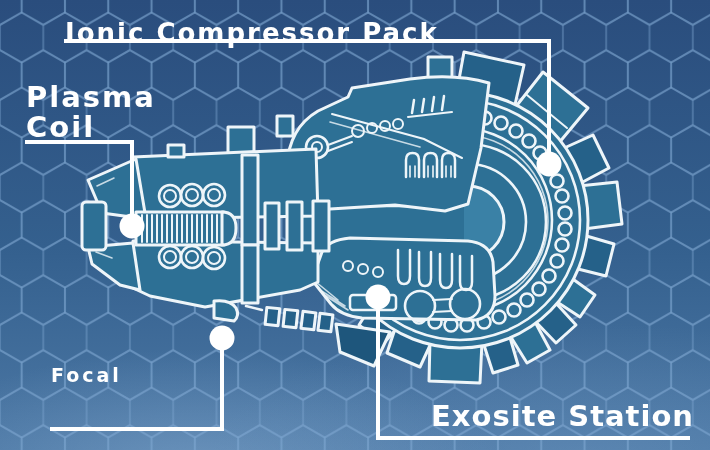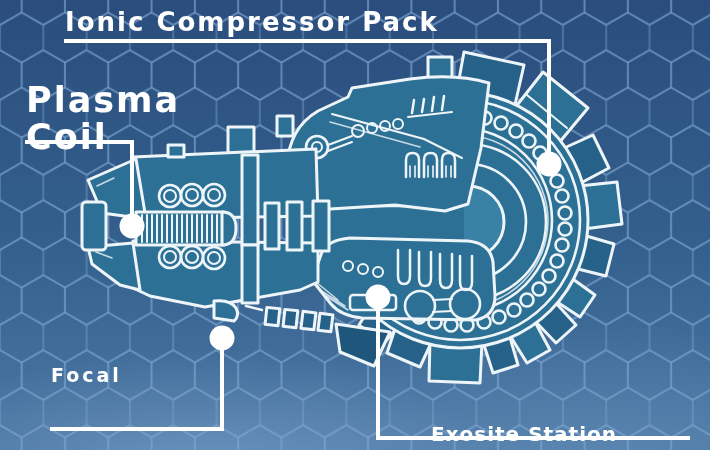--- a/index.html
+++ b/index.html
@@ -20,24 +20,24 @@
   .ln  {fill:none;stroke:var(--c-ink);stroke-width:2.5;stroke-linecap:round;stroke-linejoin:round;}
   .ln2 {fill:none;stroke:var(--c-ink);stroke-width:2;stroke-linecap:round;}
   .lnt {fill:none;stroke:var(--c-ink);stroke-width:1.6;stroke-linecap:round;opacity:.8;}
   .rg  {fill:none;stroke:var(--c-ink);stroke-width:2.6;}
   .callout{fill:none;stroke:var(--c-label);stroke-width:4;stroke-linecap:square;}
   .dot {fill:var(--c-label);}
   .label{
     position:absolute;color:var(--c-label);font-weight:bold;line-height:1.05;
     white-space:pre;user-select:none;
   }
-  .lbl-ionic  {left:65px; top:9px;  font-size:26px;letter-spacing:2px;}
-  .lbl-plasma {left:26px; top:82px; font-size:35px;letter-spacing:2px;}
+  .lbl-ionic  {left:65px; top:20px;  font-size:26px;letter-spacing:2px;}
+  .lbl-plasma {left:26px; top:82px; font-size:29px;letter-spacing:2px;}
   .lbl-focal  {left:51px; top:366px;font-size:19px;letter-spacing:3px;}
-  .lbl-exosite{left:431px;top:424px;font-size:20px;letter-spacing:1px;}
+  .lbl-exosite{left:431px;top:401px;font-size:29px;letter-spacing:1px;}
 </style>
 </head>
 <body>
 
 <div class="stage">
 
   <svg width="710" height="450" viewBox="0 0 710 450">
     <defs>
       <pattern id="hex" width="43.3" height="75" patternUnits="userSpaceOnUse">
         <g fill="none" stroke="var(--c-hexline)" stroke-width="2" stroke-opacity="0.40">

